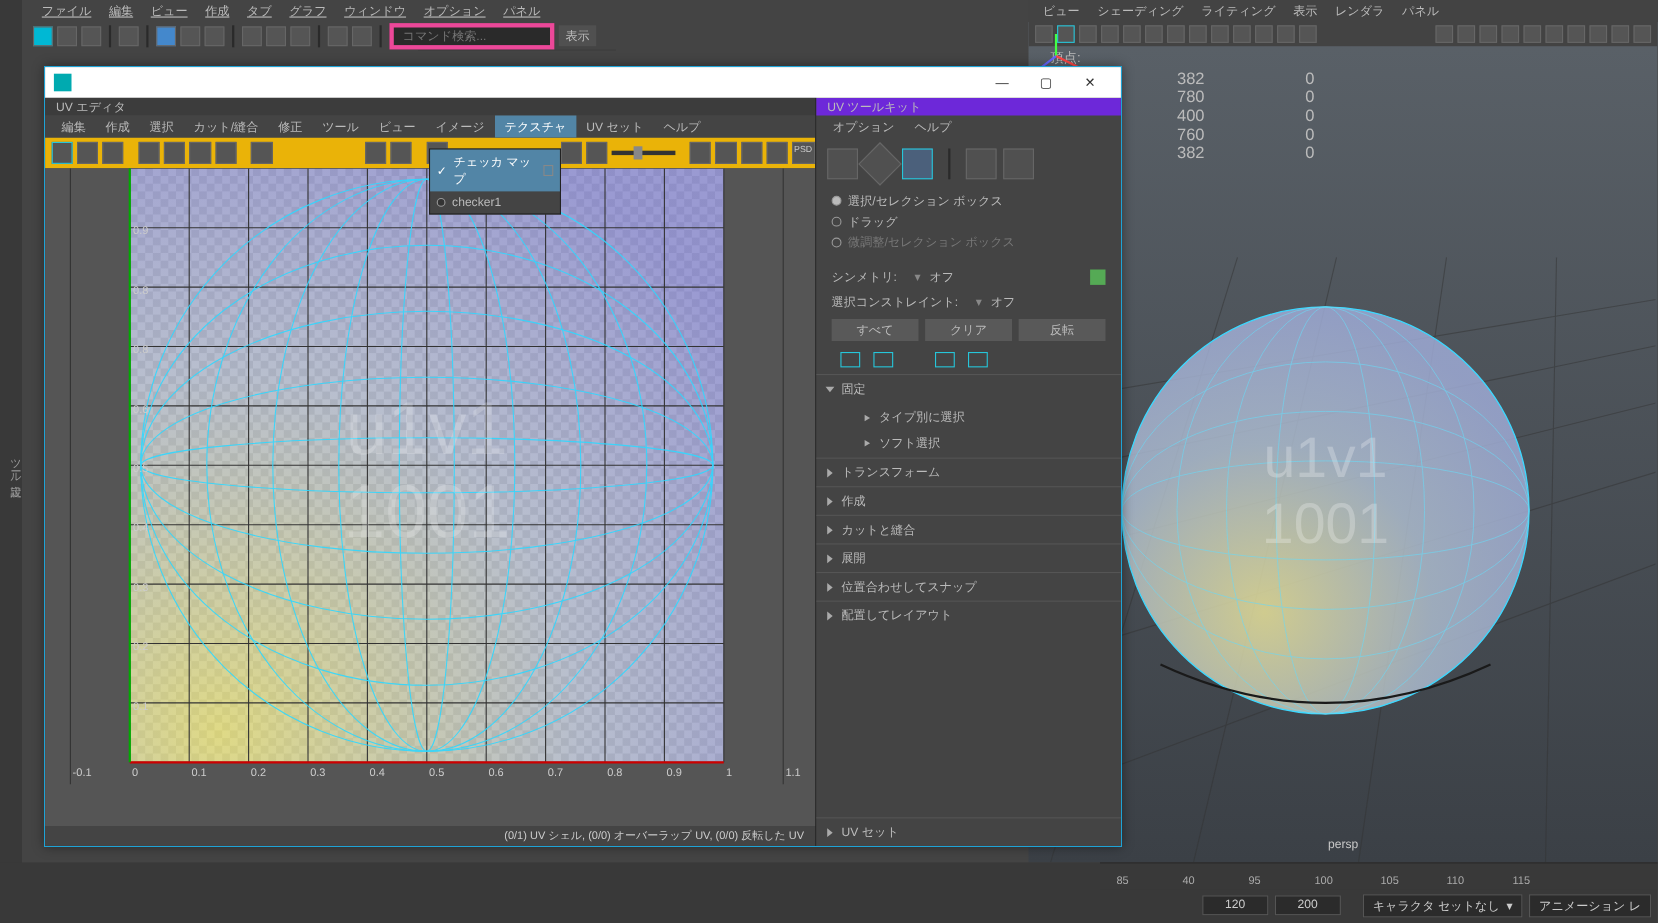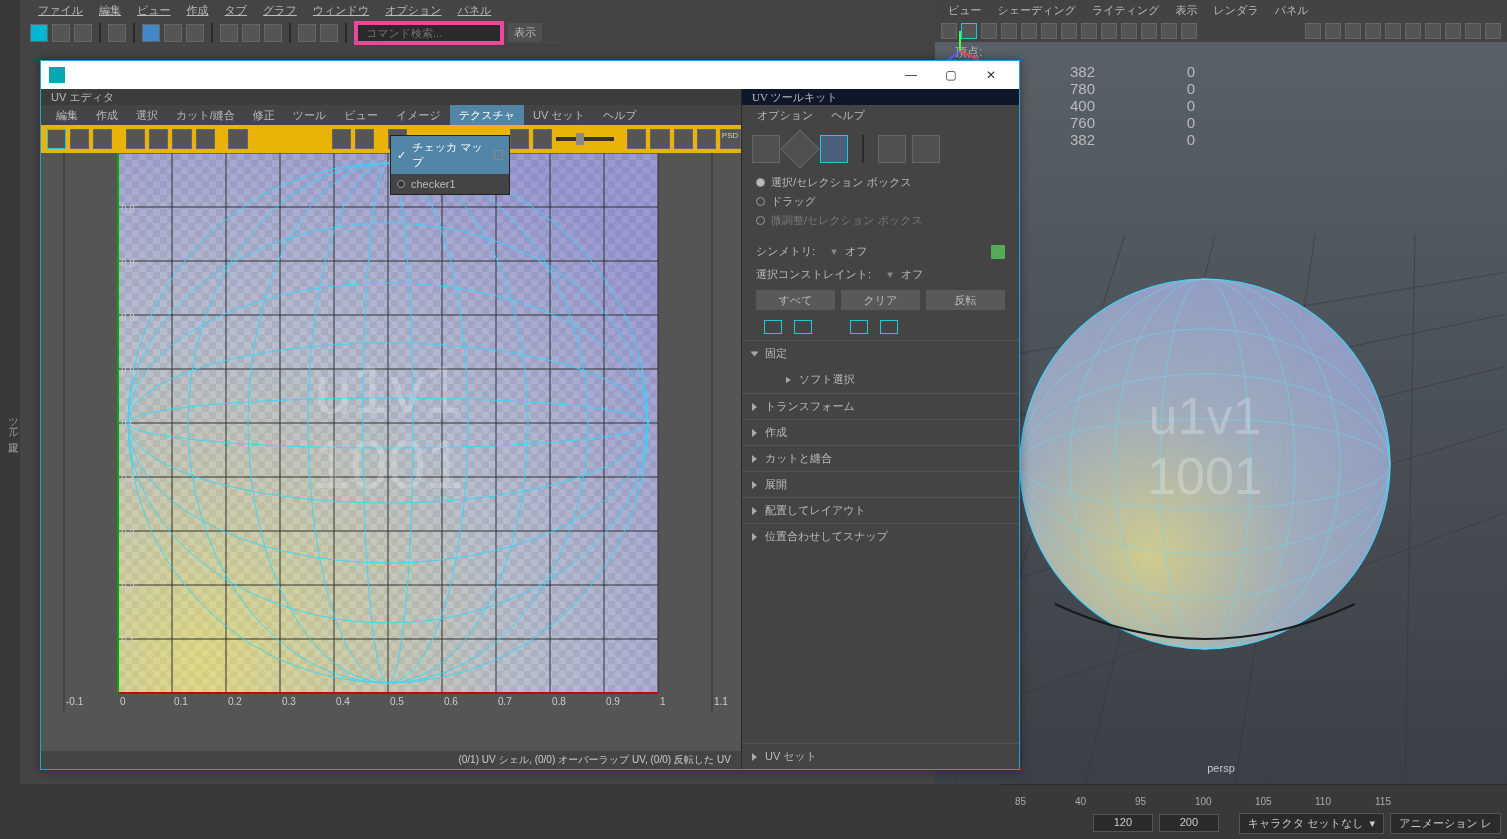--- a/index.html
+++ b/index.html
@@ -41,21 +41,21 @@
 
 .dropdown { position:absolute; top:135px; left:390px; width:120px; background:#444; border:1px solid #222; z-index:1000; }
 .dropdown .item { display:flex; align-items:center; padding:4px 6px; gap:6px; font-size:11px; }
 .dropdown .item.hi { background:#5285a6; color:#fff; }
 .dropdown .chk { width:10px; text-align:center; }
 .dropdown .endbox { width:10px; height:10px; border:1px solid #888; margin-left:auto; }
 .dropdown .radio { width:8px; height:8px; border-radius:50%; border:1px solid #999; background:#333; }
 
 
 .toolkit { width:280px; background:#444; border-left:1px solid #2a2a2a; display:flex; flex-direction:column; overflow:auto; }
-.toolkit .strip { height:16px; background:#0f172a; padding:1px 10px;font-family:Liberation Serif, serif; }
+.toolkit .strip { height:16px; background:#6d28d9; padding:1px 10px; }
 .toolkit .menubar { height:20px; display:flex; padding-left:6px; }
 .toolkit .menubar .menu { padding:3px 9px; cursor:pointer; }
 .toolkit .bigbtns { display:flex; gap:6px; padding:10px; align-items:center; }
 .toolkit .bigbtn { width:28px; height:28px; background:#505050; border:1px solid #666; }
 .toolkit .bigbtn.active { background:#4b607b; border-color:#26C6DA; }
 .toolkit .vdiv { width:2px; height:28px; background:#2a2a2a; margin:0 8px; }
 .toolkit .opts { padding:0 14px 10px; }
 .toolkit .opts .row { display:flex; align-items:center; gap:6px; padding:2px 0; font-size:11px; }
 .toolkit .opts .radio { width:9px; height:9px; border-radius:50%; border:1px solid #999; }
 .toolkit .opts .radio.on { background:#bbb; }
@@ -446,20 +446,24 @@
           <div class="ic"></div>
       </div>
       <div class="section open">
         <div class="hdr">
             <div class="arrow"></div>
             <span>固定</span>
           </div>
         <div class="body">
           <div class="subsection">
               <div class="arrow"></div>
+              <span>タイプ別に選択</span>
+            </div>
+          <div class="subsection">
+              <div class="arrow"></div>
               <span>ソフト選択</span>
             </div>
         </div>
       </div>
       <div id="tk-sections">
           <div class="section">
             <div class="hdr">
               <div class="arrow"></div>
               <span>トランスフォーム</span>
             </div>
@@ -478,27 +482,27 @@
           </div>
           <div class="section">
             <div class="hdr">
               <div class="arrow"></div>
               <span>展開</span>
             </div>
           </div>
           <div class="section">
             <div class="hdr">
               <div class="arrow"></div>
-              <span>配置してレイアウト</span>
+              <span>位置合わせしてスナップ</span>
             </div>
           </div>
           <div class="section">
             <div class="hdr">
               <div class="arrow"></div>
-              <span>位置合わせしてスナップ</span>
+              <span>配置してレイアウト</span>
             </div>
           </div>
         </div>
       <div style="flex:1"></div>
       <div class="section">
         <div class="hdr">
             <div class="arrow"></div>
             <span>UV セット</span>
           </div>
       </div>

